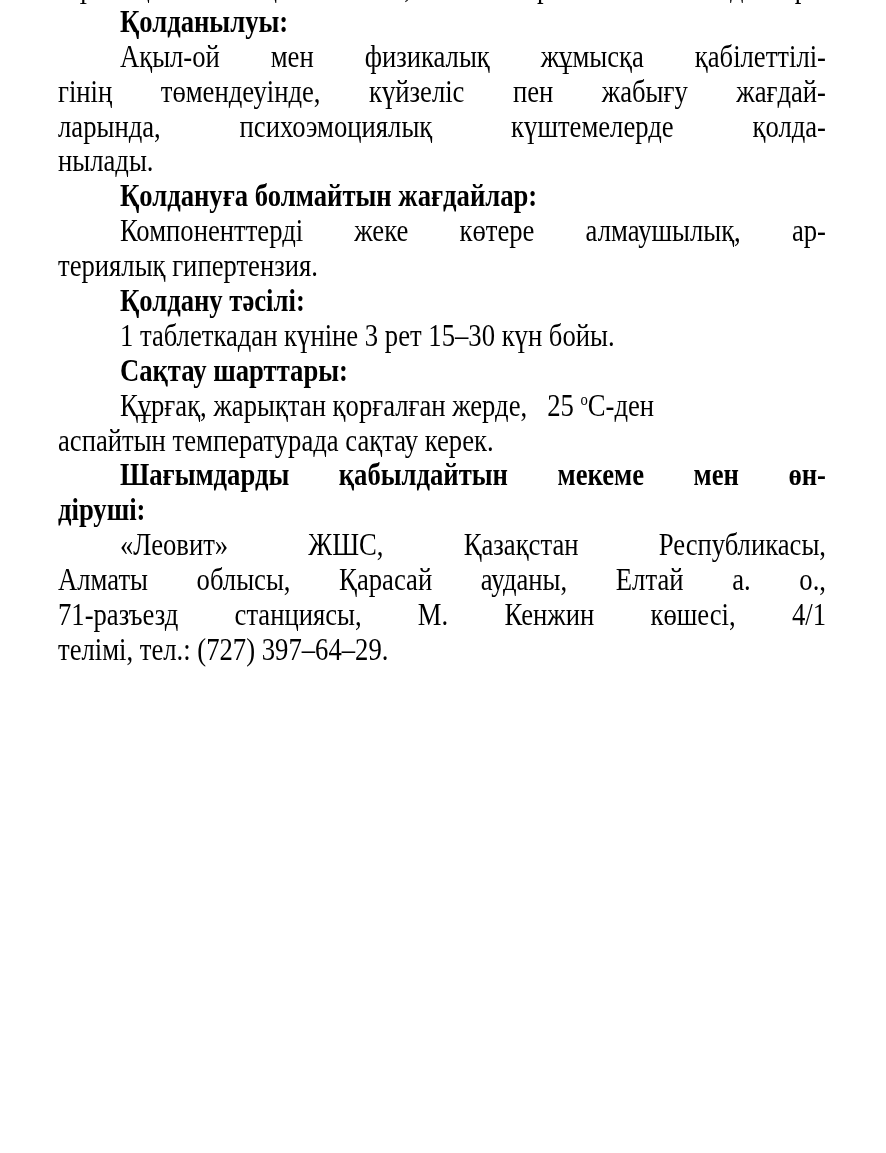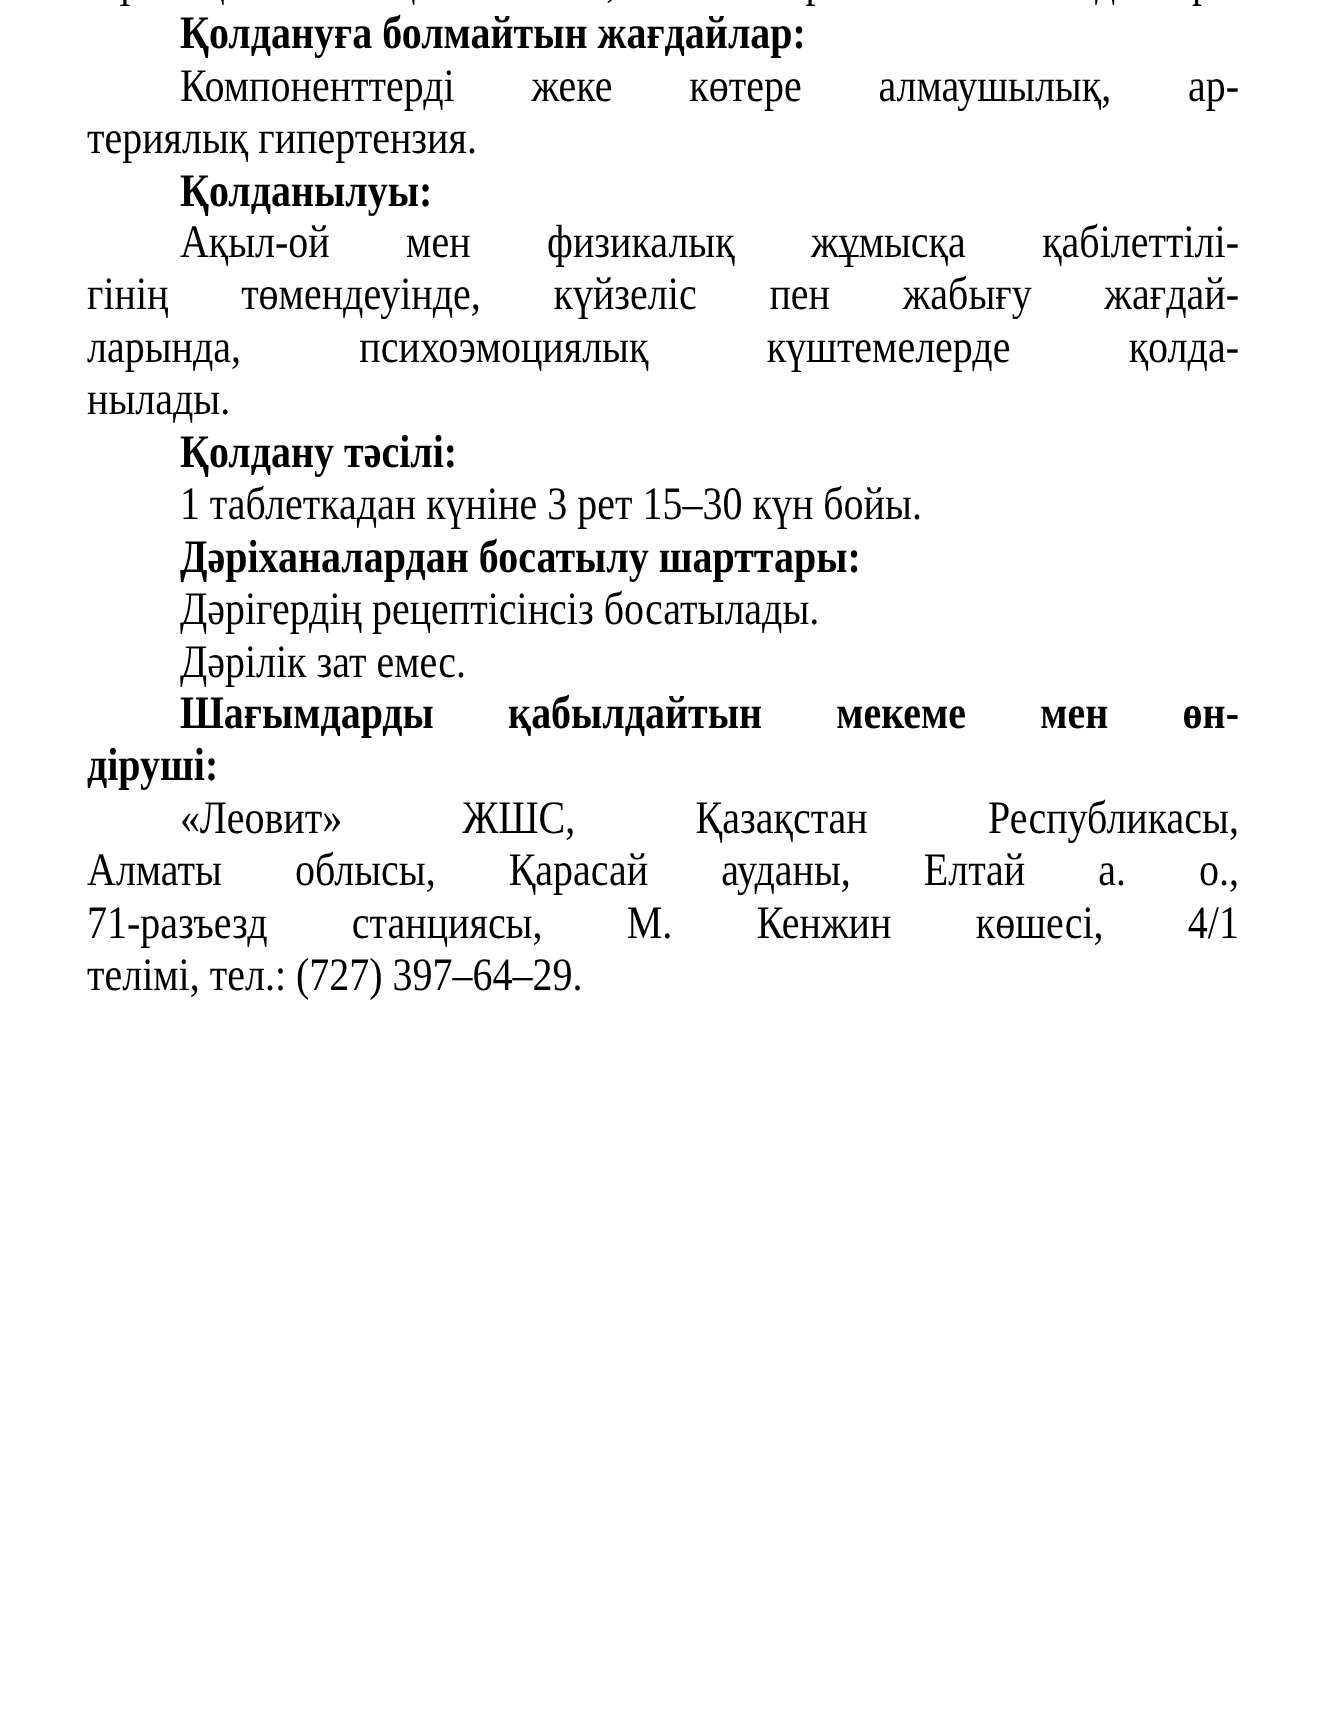--- a/index.html
+++ b/index.html
@@ -59,46 +59,46 @@
 </style>
 </head>
 <body>
 
 <div class="page">
 
   <span class="line cut">жұмысқа қабілеттілігі, стресс жағдайлары</span>
 
 
   <div>
-    <span class="line indent heading">Қолдануға болмайтын жағдайлар:</span>
-    <span class="line indent">Компоненттерді жеке көтере алмаушылық, ар-</span>
-    <span class="line last">териялық гипертензия.</span>
-  </div>
-
-  <div>
     <span class="line indent heading">Қолданылуы:</span>
     <span class="line indent">Ақыл-ой мен физикалық жұмысқа қабілеттілі-</span>
     <span class="line">гінің  төмендеуінде, күйзеліс пен жабығу жағдай-</span>
     <span class="line">ларында, психоэмоциялық күштемелерде қолда-</span>
     <span class="line last">нылады.</span>
   </div>
 
   <div>
+    <span class="line indent heading">Қолдануға болмайтын жағдайлар:</span>
+    <span class="line indent">Компоненттерді жеке көтере алмаушылық, ар-</span>
+    <span class="line last">териялық гипертензия.</span>
+  </div>
+
+  <div>
     <span class="line indent heading">Қолдану тәсілі:</span>
     <span class="line indent last">1 таблеткадан күніне 3 рет 15–30 күн бойы.</span>
   </div>
 
 
+  <div>
+    <span class="line indent heading">Сақтау шарттары:</span>
+    <span class="line indent last" style="text-align-last:left; word-spacing:0;"><span style="white-space:pre;">Құрғақ, жарықтан қорғалған жерде,   25 </span><sup class="deg">o</sup><span>С-ден</span></span>
+    <span class="line last">аспайтын температурада сақтау керек.</span>
+  </div>
 
 
-  <div>
-    <span class="line indent heading">Дәріханалардан босатылу шарттары:</span>
-    <span class="line indent last">Дәрігердің рецептісінсіз босатылады.</span>
-    <span class="line indent last">Дәрілік зат емес.</span>
-  </div>
 
   <div>
     <span class="line indent heading justify">Шағымдарды қабылдайтын мекеме мен өн-</span>
     <span class="line heading">діруші:</span>
     <span class="line indent">«Леовит» ЖШС, Қазақстан Республикасы,</span>
     <span class="line">Алматы облысы, Қарасай ауданы, Елтай а. о.,</span>
     <span class="line">71-разъезд станциясы,  М. Кенжин көшесі, 4/1</span>
     <span class="line last">телімі, тел.: (727) 397–64–29.</span>
   </div>
 

